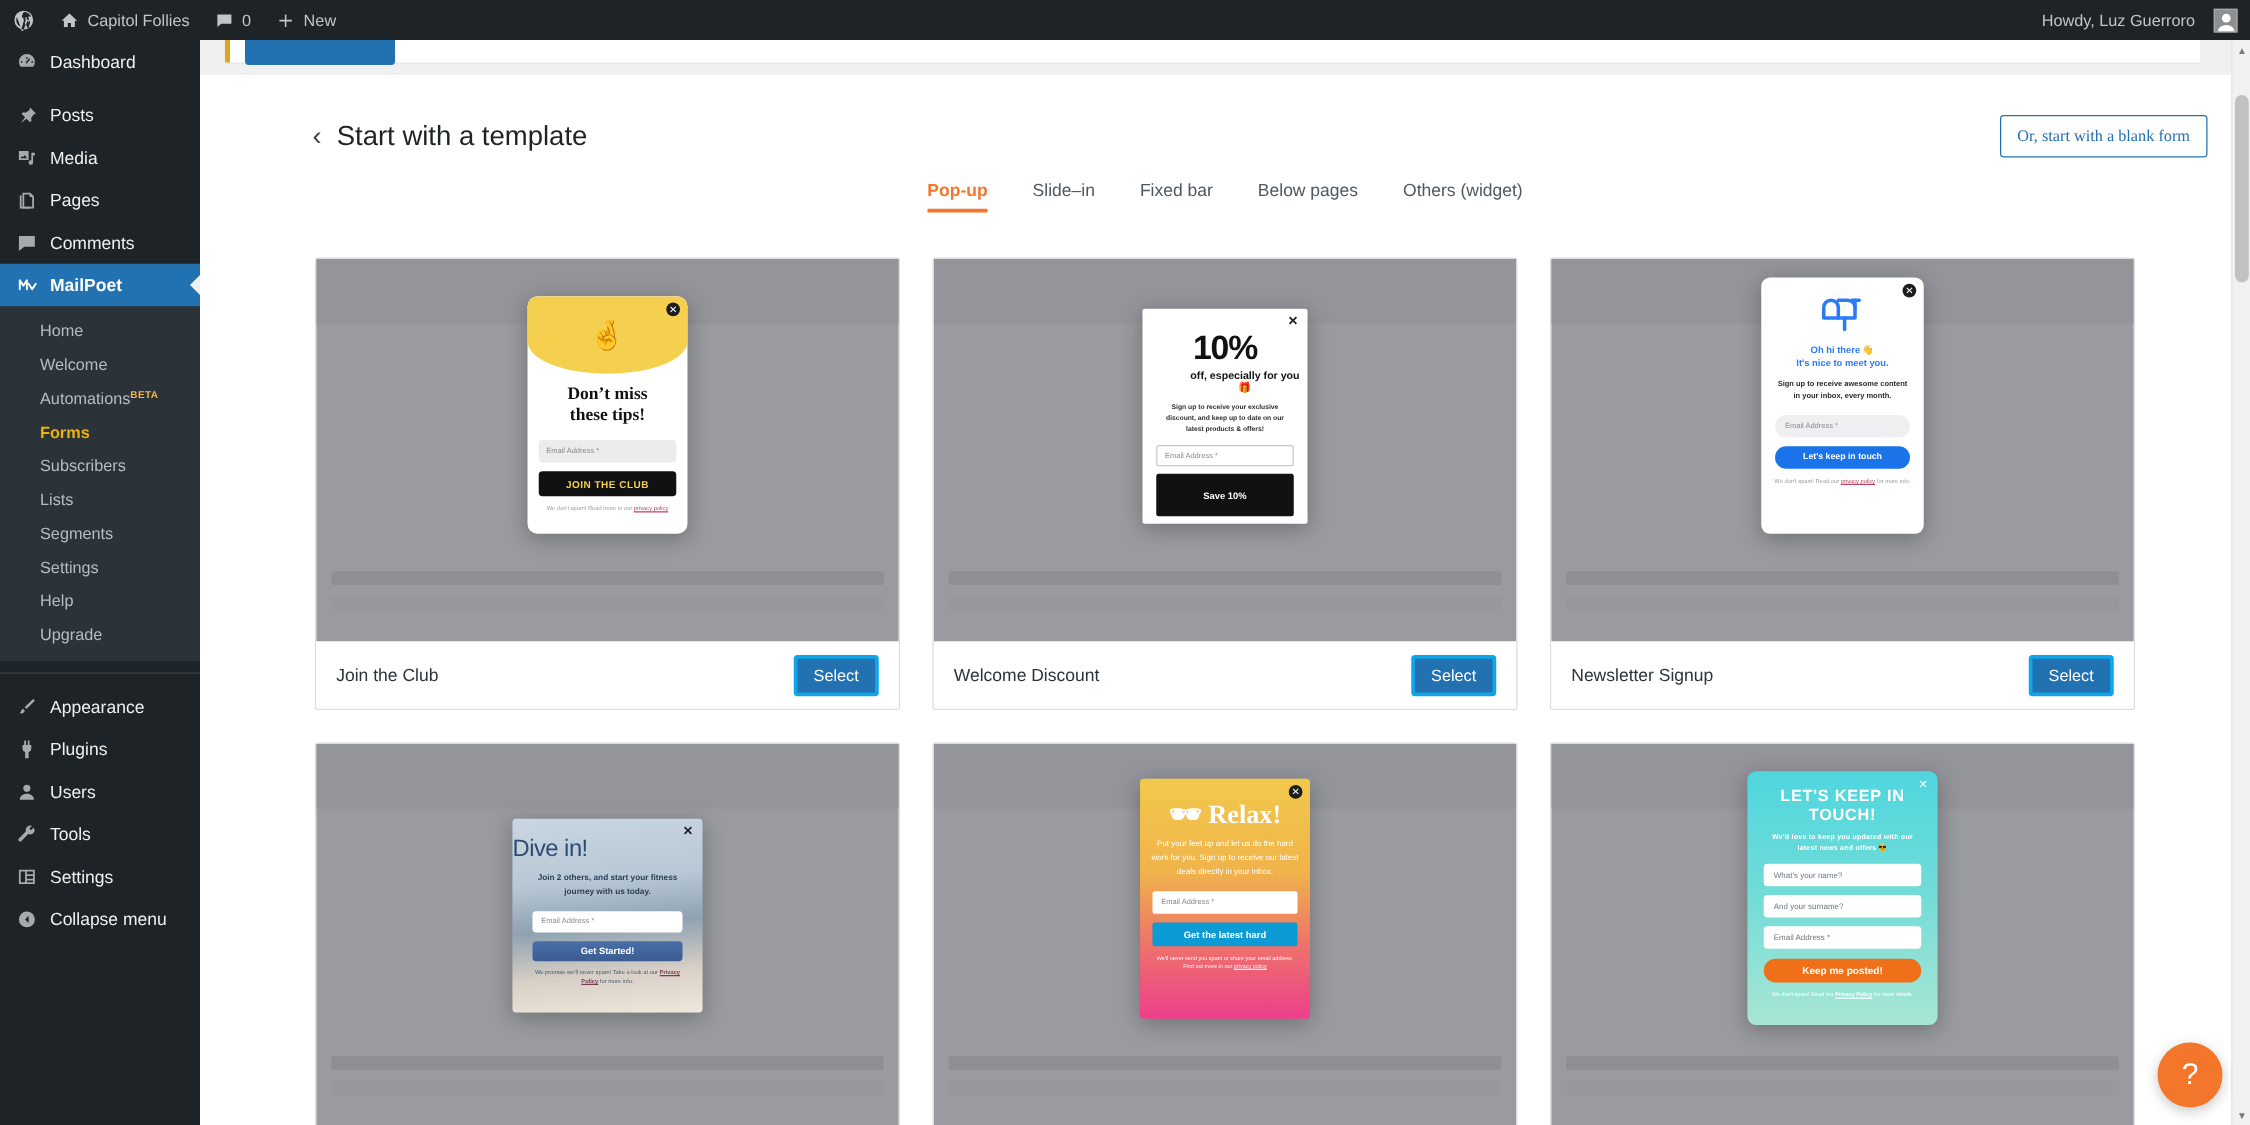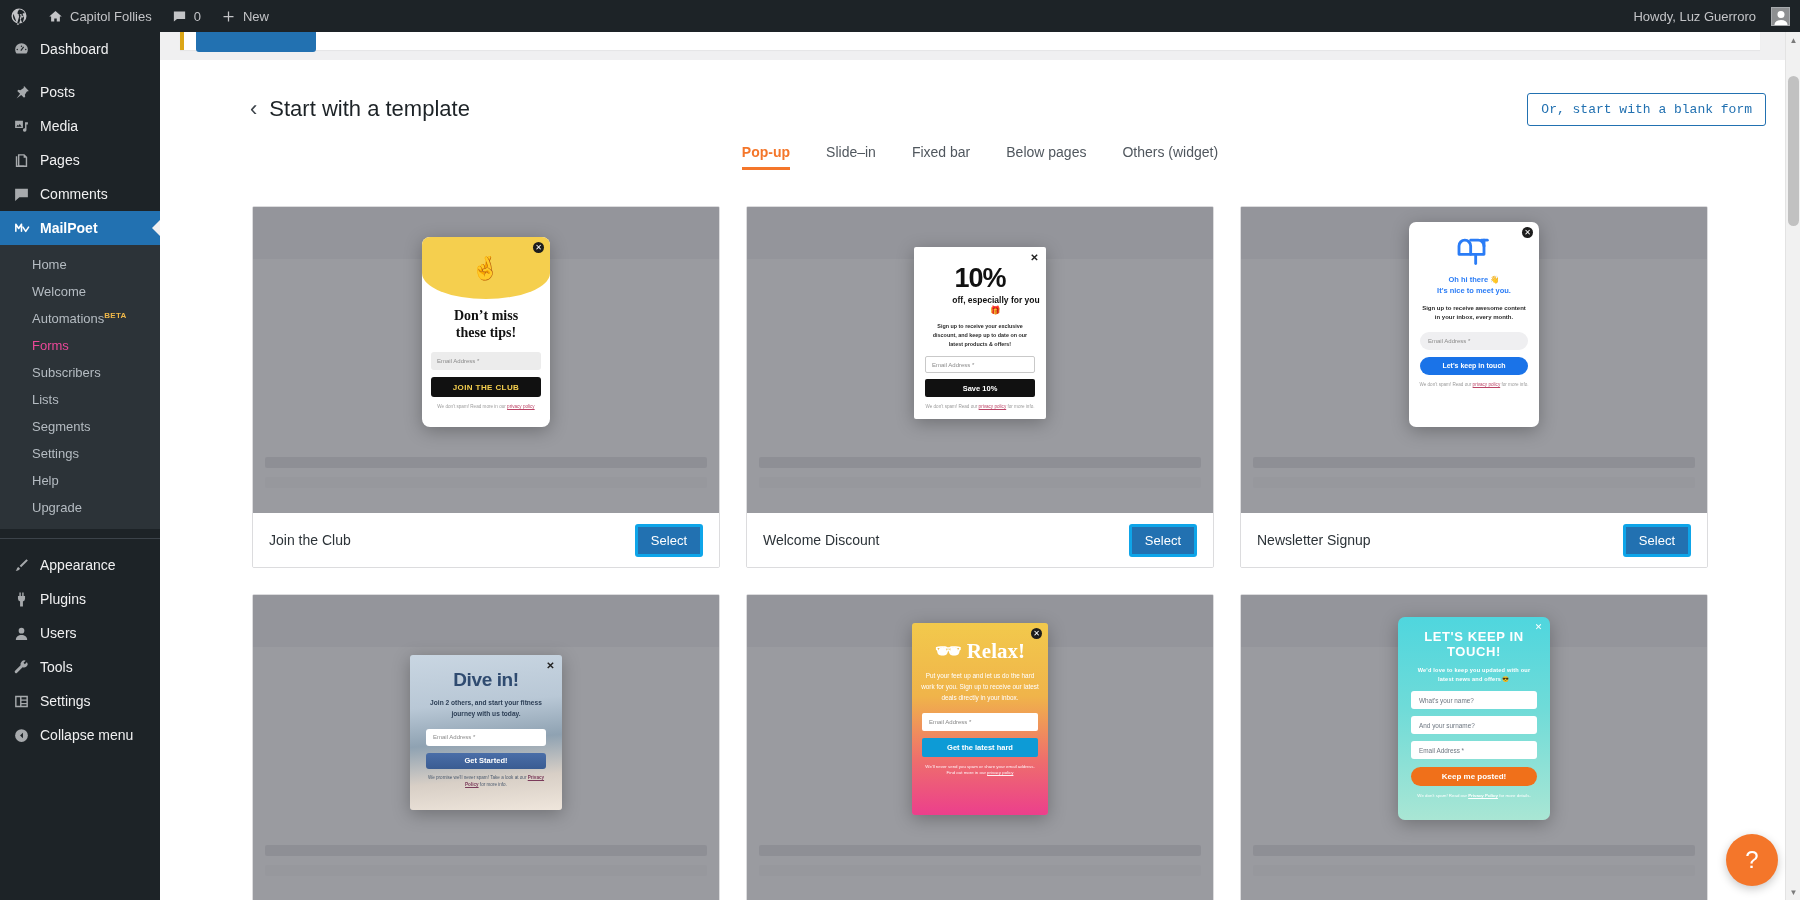--- a/index.html
+++ b/index.html
@@ -65,21 +65,21 @@
     transform: translateY(-50%);
     border-style: solid; border-width: 8px 8px 8px 0;
     border-color: transparent #f0f0f1 transparent transparent;
   }
   .submenu { background: #2c3338; padding: 6px 0 8px; }
   .submenu a {
     display: block; padding: 6px 0 6px 32px;
     color: #b5bcc2; font-size: 13px; text-decoration: none; cursor: pointer;
     position: relative;
   }
-  .submenu a.current { color: #ec4899; font-weight: 400; }
+  .submenu a.current { color: #eab308; font-weight: 700; }
   .submenu a .beta {
     font-size: 8px; color: #f0b849; vertical-align: super;
     font-weight: 700; letter-spacing: .3px;
   }
   .menu-sep { height: 1px; background: #3c434a; margin: 9px 0; }
 
   
   #wpbody {
     position: absolute; top: 32px; left: 160px;
     width: 1640px; height: 868px;
@@ -111,21 +111,21 @@
   }
   .back-chevron {
     font-size: 22px; color: #3c434a; margin-right: 12px;
     cursor: pointer; line-height: 1; font-weight: 300;
   }
   .page-title { font-size: 22px; font-weight: 400; color: #1d2327; }
   .blank-form-btn {
     margin-left: auto;
     border: 1px solid #2271b1; color: #2271b1; background: #fff;
     border-radius: 3px; padding: 8px 13px; font-size: 13px;
-    cursor: pointer; font-family: Liberation Mono, monospace; white-space: nowrap;
+    cursor: pointer; font-family: Liberation Serif, serif; white-space: nowrap;
   }
 
   .tabs {
     display: flex; justify-content: center; gap: 36px;
     margin-top: 14px;
   }
   .tab {
     font-size: 14px; color: #50575e; cursor: pointer;
     padding-bottom: 7px; border-bottom: 3px solid transparent;
     white-space: nowrap;
@@ -230,21 +230,21 @@
     text-align: center; font-size: 5.4px; font-weight: 700;
     color: #2b2b2b; margin: 7px 12px 0; line-height: 1.62;
   }
   .t2-input {
     margin: 8px 11px 0; height: 17px; background: #fff;
     border: 1px solid #c9c9c9; border-radius: 2px;
     font-size: 6px; color: #8b8b8b;
     display: flex; align-items: center; padding-left: 6px;
   }
   .t2-btn {
-    margin: 6px 11px 0; height: 18px; background: #111; color: #fff;
+    margin: 6px 11px 0; height: 34px; background: #111; color: #fff;
     border-radius: 2px; font-size: 7.5px; font-weight: 700;
     display: flex; align-items: center; justify-content: center;
   }
 
   
   .t3 { top: 15px; width: 130px; height: 205px; background: #fff; border-radius: 7px; }
   .t3-ico { text-align: center; margin-top: 14px; }
   .t3-h {
     text-align: center; color: #2a7cf6; font-size: 7.5px;
     font-weight: 800; line-height: 1.45; margin-top: 6px;
@@ -264,21 +264,21 @@
     display: flex; align-items: center; justify-content: center;
   }
 
   
   .t4 {
     top: 60px; width: 152px; height: 155px;
     background: linear-gradient(175deg,#c9d6e2 0%,#b9c8d6 32%,#8fa2b2 55%,#d8cfc6 78%,#efe6dc 100%);
     border-radius: 3px;
   }
   .t4-title {
-    text-align: center; font-size: 19px; font-weight: 700;
+    font-size: 19px; font-weight: 400;
     color: #2f4b70; margin-top: 14px; letter-spacing: -.4px;
   }
   .t4-sub {
     text-align: center; font-size: 6.6px; font-weight: 700; color: #2c3e55;
     margin: 7px 14px 0; line-height: 1.65;
   }
   .t4-input {
     margin: 9px 16px 0; height: 17px; background: #fff;
     border-radius: 3px; font-size: 6px; color: #8b8b8b;
     display: flex; align-items: center; padding-left: 7px;

